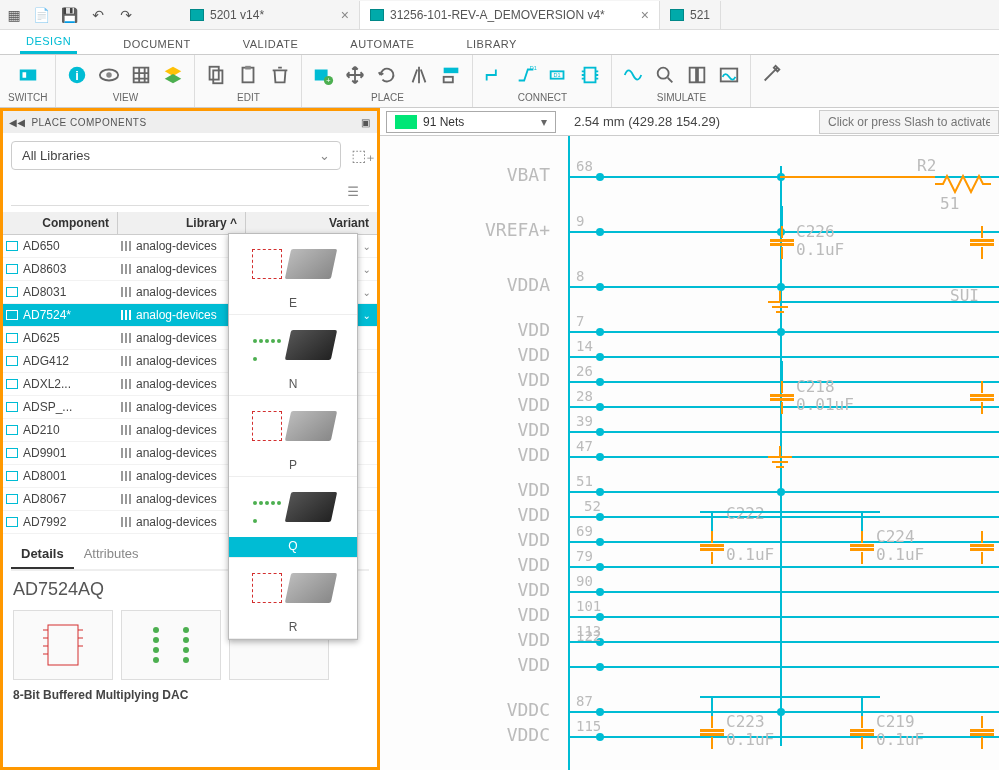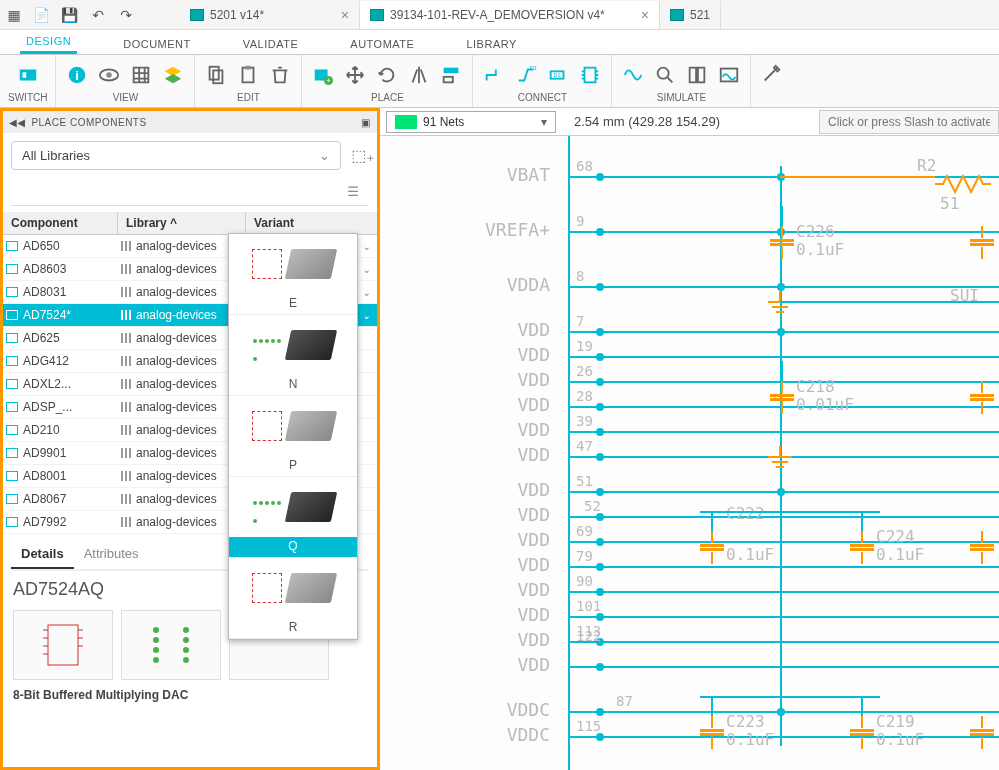--- a/index.html
+++ b/index.html
@@ -30,21 +30,21 @@
 
 .main { display: flex; height: calc(770px - 30px - 24px - 54px); }
 .leftpanel { width: 380px; border: 3px solid #ff9800; border-top-width: 3px; display: flex; flex-direction: column; background: #fff; position: relative; }
 .leftpanel .phdr { height: 22px; background: #eee; display: flex; align-items: center; padding: 0 6px; font-size: 10px; color: #555; letter-spacing: 0.5px; }
 .leftpanel .phdr .hicon { margin-left: auto; }
 .lib-select { margin: 8px; padding: 6px 10px; border: 1px solid #ccc; border-radius: 4px; font-size: 13px; color: #444; display: flex; align-items: center; }
 .lib-select .caret { margin-left: auto; color: #888; }
 .filter-row { margin: 0 8px 6px 8px; padding: 6px 10px; border-bottom: 1px solid #ddd; font-size: 13px; color: #aaa; display: flex; align-items: center; }
 .filter-row .sliders { margin-left: auto; color: #888; }
 
-.grid-hdr { display: flex; background: #f0f0f0; border-bottom: 1px solid #ccc; font-size: 12px; font-weight: 600; color: #333; }
+.grid-hdr { display: flex; background: #f0f0f0; border-bottom: 1px solid #ccc; font-size: 12px; font-weight: 600; color: #333; text-align: right; }
 .grid-hdr .c1 { width: 115px; padding: 4px 8px; border-right: 1px solid #ccc; }
 .grid-hdr .c2 { width: 128px; padding: 4px 8px; border-right: 1px solid #ccc; }
 .grid-hdr .c3 { flex: 1; padding: 4px 8px; }
 
 .grid-body { overflow: hidden; }
 .grow { display: flex; align-items: center; height: 23px; font-size: 12px; color: #444; border-bottom: 1px solid #f2f2f2; }
 .grow.selected { background: #00bcd4; color: #fff; }
 .grow .gi { width: 18px; display: flex; justify-content: center; }
 .grow .c1 { width: 97px; padding-left: 2px; overflow: hidden; white-space: nowrap; text-overflow: ellipsis; }
 .grow .c2 { width: 128px; }
@@ -121,21 +121,21 @@
   <div class="tb-icon">↶</div>
   <div class="tb-icon">↷</div>
   <div class="tabs">
     <div class="tab">
       <span class="fi"></span>
       <span>5201 v14*</span>
       <span class="close">×</span>
     </div>
     <div class="tab active" style="min-width:300px">
       <span class="fi"></span>
-      <span>39134-101-REV-A_DEMOVERSION v4*</span>
+      <span>31256-101-REV-A_DEMOVERSION v4*</span>
       <span class="close">×</span>
     </div>
     <div class="tab" style="min-width:60px">
       <span class="fi"></span>
       <span>521</span>
     </div>
   </div>
 </div>
 
 <div class="menubar">
@@ -615,21 +615,21 @@
         <div class="pinlabel" style="left: 196px; top: 132px;">8</div>
         <div class="wire-h" style="left: 220px; top: 150px; width: 400px;"></div>
         <div class="node" style="left: 220px; top: 151px;"></div>
         <div class="netlabel" style="left: 60px; top: 183px; width: 110px;">VDD</div>
         <div class="pinstub" style="left: 190px; top: 195px; width: 30px;"></div>
         <div class="pinlabel" style="left: 196px; top: 177px;">7</div>
         <div class="wire-h" style="left: 220px; top: 195px; width: 400px;"></div>
         <div class="node" style="left: 220px; top: 196px;"></div>
         <div class="netlabel" style="left: 60px; top: 208px; width: 110px;">VDD</div>
         <div class="pinstub" style="left: 190px; top: 220px; width: 30px;"></div>
-        <div class="pinlabel" style="left: 196px; top: 202px;">19</div>
+        <div class="pinlabel" style="left: 196px; top: 202px;">14</div>
         <div class="wire-h" style="left: 220px; top: 220px; width: 400px;"></div>
         <div class="node" style="left: 220px; top: 221px;"></div>
         <div class="netlabel" style="left: 60px; top: 233px; width: 110px;">VDD</div>
         <div class="pinstub" style="left: 190px; top: 245px; width: 30px;"></div>
         <div class="pinlabel" style="left: 196px; top: 227px;">26</div>
         <div class="wire-h" style="left: 220px; top: 245px; width: 400px;"></div>
         <div class="node" style="left: 220px; top: 246px;"></div>
         <div class="netlabel" style="left: 60px; top: 258px; width: 110px;">VDD</div>
         <div class="pinstub" style="left: 190px; top: 270px; width: 30px;"></div>
         <div class="pinlabel" style="left: 196px; top: 252px;">28</div>
@@ -680,21 +680,21 @@
         <div class="pinlabel" style="left: 196px; top: 487px;">113</div>
         <div class="wire-h" style="left: 220px; top: 505px; width: 400px;"></div>
         <div class="node" style="left: 220px; top: 506px;"></div>
         <div class="netlabel" style="left: 60px; top: 518px; width: 110px;">VDD</div>
         <div class="pinstub" style="left: 190px; top: 530px; width: 30px;"></div>
         <div class="pinlabel" style="left: 196px; top: 492px;">122</div>
         <div class="wire-h" style="left: 220px; top: 530px; width: 400px;"></div>
         <div class="node" style="left: 220px; top: 531px;"></div>
         <div class="netlabel" style="left: 60px; top: 563px; width: 110px;">VDDC</div>
         <div class="pinstub" style="left: 190px; top: 575px; width: 30px;"></div>
-        <div class="pinlabel" style="left: 196px; top: 557px; margin-left: 40px;">87</div>
+        <div class="pinlabel" style="left: 196px; top: 557px;">87</div>
         <div class="wire-h" style="left: 220px; top: 575px; width: 400px;"></div>
         <div class="node" style="left: 220px; top: 576px;"></div>
         <div class="netlabel" style="left: 60px; top: 588px; width: 110px;">VDDC</div>
         <div class="pinstub" style="left: 190px; top: 600px; width: 30px;"></div>
         <div class="pinlabel" style="left: 196px; top: 582px;">115</div>
         <div class="wire-h" style="left: 220px; top: 600px; width: 400px;"></div>
         <div class="node" style="left: 220px; top: 601px;"></div>
         <div class="wire-v" style="left: 400px; top: 30px; height: 580px;"></div>
         <div class="node" style="left: 401px; top: 41px;"></div>
         <div class="node" style="left: 401px; top: 96px;"></div>

